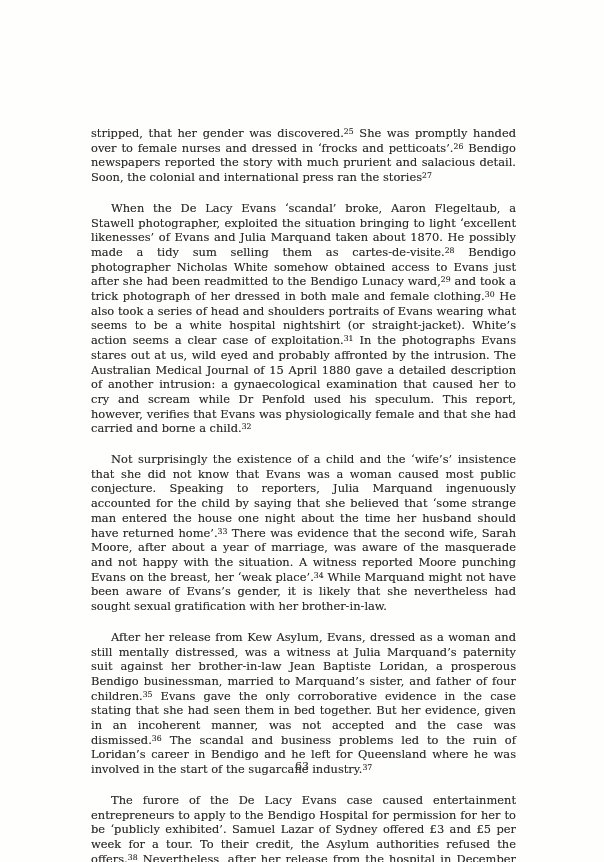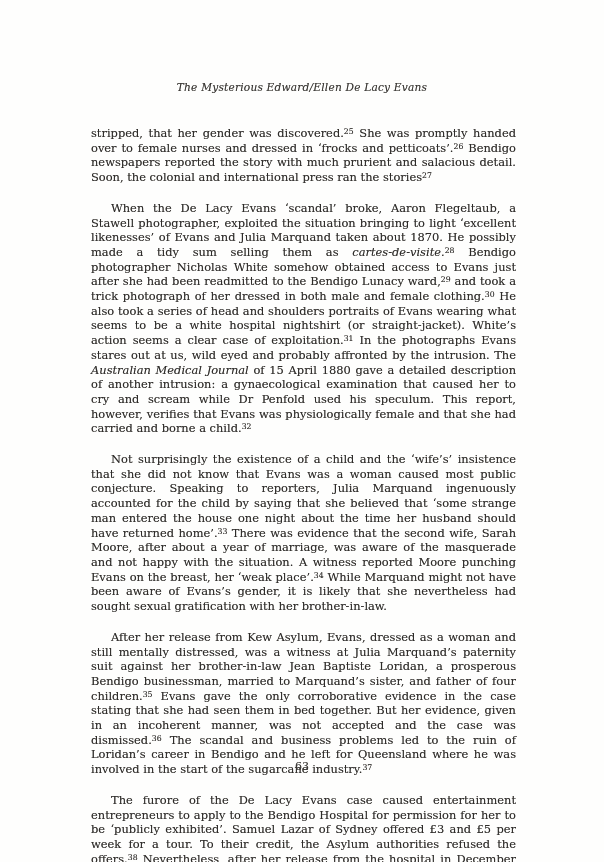--- a/index.html
+++ b/index.html
@@ -38,21 +38,21 @@
     text-align: justify;
     text-shadow: 0 0 0.6px rgba(70,65,60,0.5);
   }
   .body-text p {
     margin: 16px;
     padding: 0;
   }
   .body-text p.indent {
     text-indent: 20px;
   }
-  .it { font-style: italic; }
+  .it { }
   .sup {
     font-size: 0.68em;
     line-height: 0;
     position: relative;
     top: -0.38em;
   }
   .folio {
     position: absolute;
     top: 760px;
     left: 0;
@@ -60,21 +60,20 @@
     text-align: center;
     font-size: 11px;
     color: #3a3835;
     text-shadow: 0 0 0.6px rgba(70,65,60,0.5);
   }
 </style>
 </head>
 <body>
 
 <div class="scan-page">
-  <div class="running-head">The Mysterious Edward/Ellen De Lacy Evans</div>
 
   <div class="body-text">
       <p class=""><span>stripped, that her gender was discovered.</span><span class="sup">25</span><span> She was promptly handed over to female nurses and dressed in ‘frocks and petticoats’.</span><span class="sup">26</span><span> Bendigo newspapers reported the story with much prurient and salacious detail. Soon, the colonial and international press ran the stories</span><span class="sup">27</span></p>
       <p class="indent"><span>When the De Lacy Evans ‘scandal’ broke, Aaron Flegeltaub, a Stawell photographer, exploited the situation bringing to light ‘excellent likenesses’ of Evans and Julia Marquand taken about 1870. He possibly made a tidy sum selling them as </span><span class="it">cartes-de-visite.</span><span class="sup">28</span><span> Bendigo photographer Nicholas White somehow obtained access to Evans just after she had been readmitted to the Bendigo Lunacy ward,</span><span class="sup">29</span><span> and took a trick photograph of her dressed in both male and female clothing.</span><span class="sup">30</span><span> He also took a series of head and shoulders portraits of Evans wearing what seems to be a white hospital nightshirt (or straight-jacket). White’s action seems a clear case of exploitation.</span><span class="sup">31</span><span> In the photographs Evans stares out at us, wild eyed and probably affronted by the intrusion. The </span><span class="it">Australian Medical Journal</span><span> of 15 April 1880 gave a detailed description of another intrusion: a gynaecological examination that caused her to cry and scream while Dr Penfold used his speculum. This report, however, verifies that Evans was physiologically female and that she had carried and borne a child.</span><span class="sup">32</span></p>
       <p class="indent"><span>Not surprisingly the existence of a child and the ‘wife’s’ insistence that she did not know that Evans was a woman caused most public conjecture. Speaking to reporters, Julia Marquand ingenuously accounted for the child by saying that she believed that ‘some strange man entered the house one night about the time her husband should have returned home’.</span><span class="sup">33</span><span> There was evidence that the second wife, Sarah Moore, after about a year of marriage, was aware of the masquerade and not happy with the situation. A witness reported Moore punching Evans on the breast, her ‘weak place’.</span><span class="sup">34</span><span> While Marquand might not have been aware of Evans’s gender, it is likely that she nevertheless had sought sexual gratification with her brother-in-law.</span></p>
       <p class="indent"><span>After her release from Kew Asylum, Evans, dressed as a woman and still mentally distressed, was a witness at Julia Marquand’s paternity suit against her brother-in-law Jean Baptiste Loridan, a prosperous Bendigo businessman, married to Marquand’s sister, and father of four children.</span><span class="sup">35</span><span> Evans gave the only corroborative evidence in the case stating that she had seen them in bed together. But her evidence, given in an incoherent manner, was not accepted and the case was dismissed.</span><span class="sup">36</span><span> The scandal and business problems led to the ruin of Loridan’s career in Bendigo and he left for Queensland where he was involved in the start of the sugarcane industry.</span><span class="sup">37</span></p>
       <p class="indent"><span>The furore of the De Lacy Evans case caused entertainment entrepreneurs to apply to the Bendigo Hospital for permission for her to be ‘publicly exhibited’. Samuel Lazar of Sydney offered £3 and £5 per week for a tour. To their credit, the Asylum authorities refused the offers.</span><span class="sup">38</span><span> Nevertheless, after her release from the hospital in December 1879 Evans was being exhibited by panorama showmen at Geelong and Stawell. Here local newspapers contrasted her ‘strange unfeminine liking’ for hard work with her appearance in the show, ‘…neither mind nor body possesses the vigour once so noticeable … the rival of the other sex in physical and</span></p>
     </div>
 
   <div class="folio">63</div>

